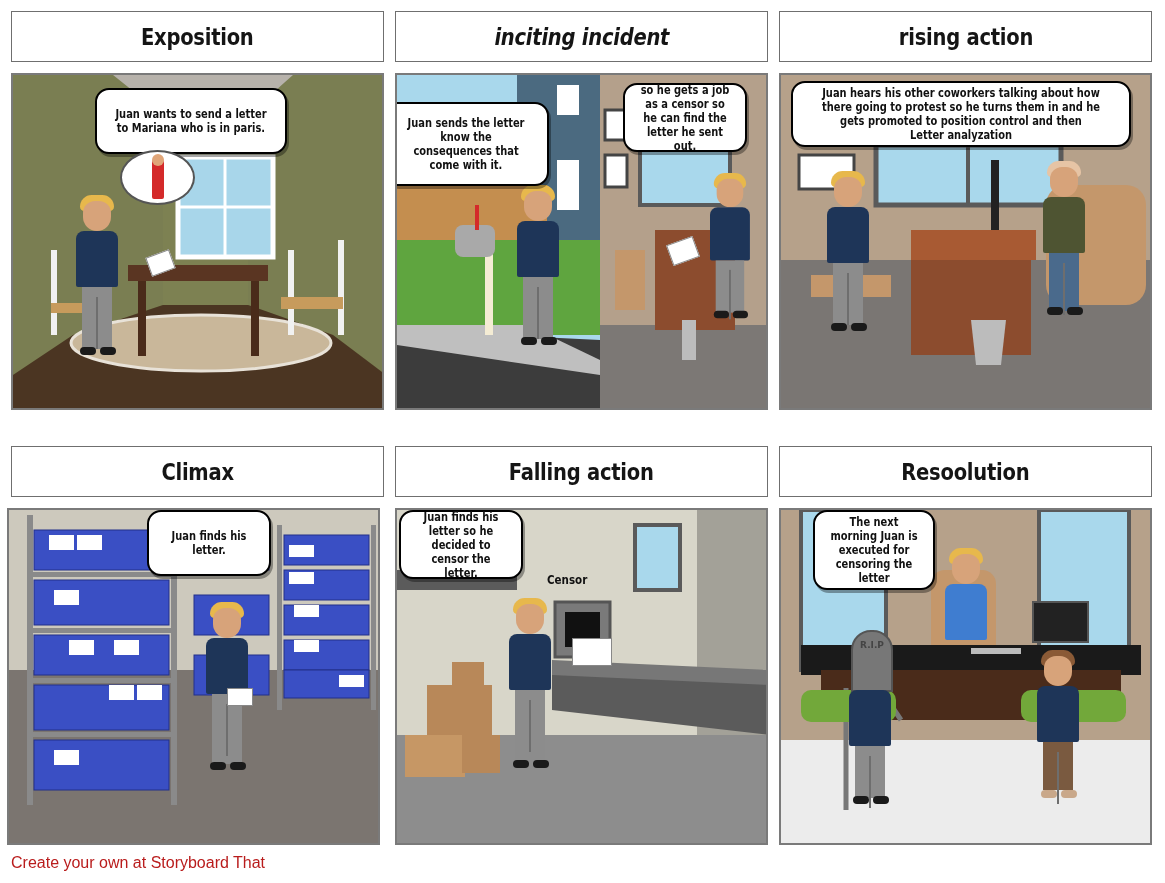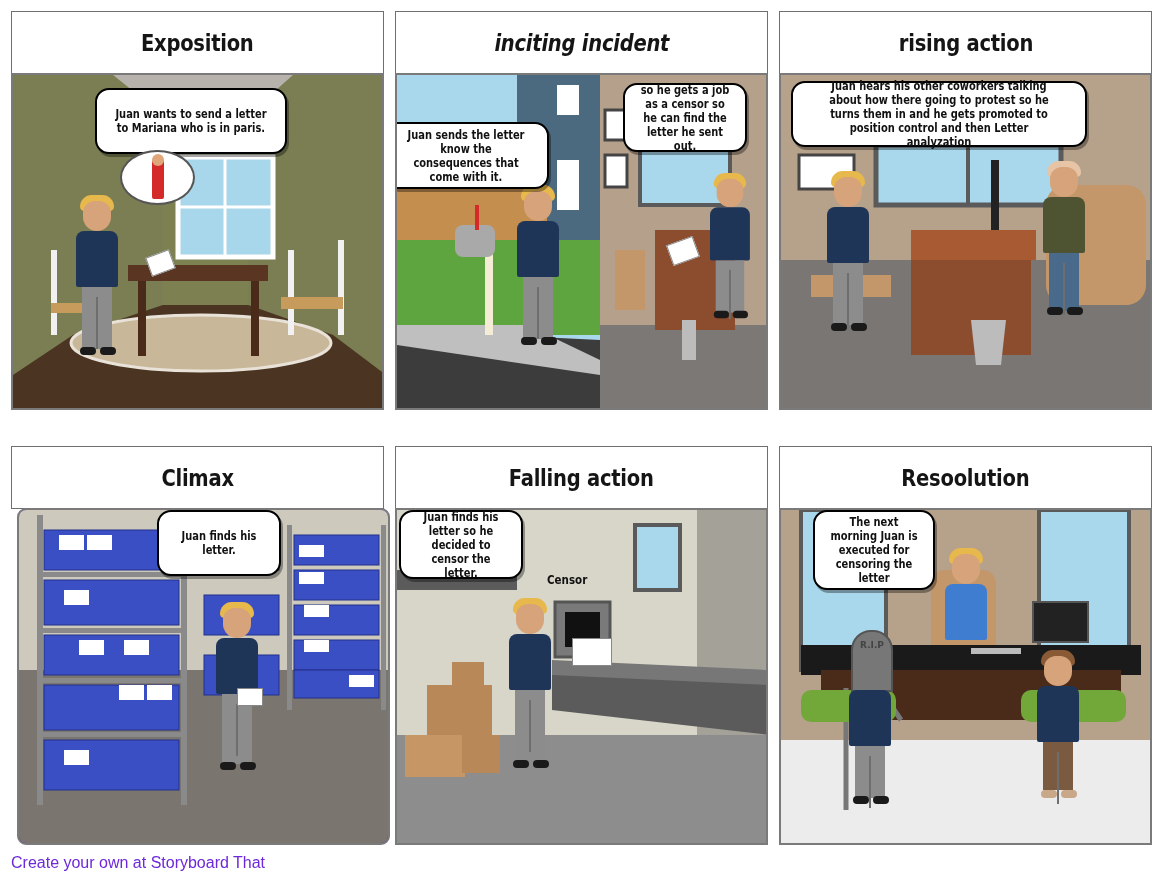--- a/index.html
+++ b/index.html
@@ -1,23 +1,23 @@
 <!DOCTYPE html>
 <html><head>
 <meta charset="utf-8">
 <style>
   * { box-sizing: border-box; margin: 0; padding: 0; }
   body { width: 1165px; height: 883px; background: #ffffff; position: relative; overflow: hidden; font-family: "Liberation Sans", sans-serif; }
-  .title-wrap { position: absolute; height: 63px; border: 1px solid #6f6f6f; background: #fff; display: flex; align-items: center; justify-content: center; }
+  .title-wrap { position: absolute; height: 51px; border: 1px solid #6f6f6f; background: #fff; display: flex; align-items: center; justify-content: center; }
   .title-wrap span { font-family: "DejaVu Sans", sans-serif; font-weight: bold; font-size: 23px; color: #151515; display: inline-block; transform: scaleX(0.85); letter-spacing: -0.3px; }
   .cell { position: absolute; width: 373px; height: 337px; border: 2px solid #7a7a7a; overflow: hidden; }
   .bubble { position: absolute; background: #fff; border: 2.5px solid #000; border-radius: 14px; display: flex; align-items: center; justify-content: center; text-align: center; font-family: "DejaVu Sans", sans-serif; font-weight: bold; font-size: 11.5px; line-height: 14px; color: #111; padding: 4px 6px; box-shadow: 2px 3px 0 rgba(0,0,0,0.35); z-index: 5; }
   .bubble span { display: inline-block; transform: scaleX(0.86); }
   .tail { position: absolute; width: 0; height: 0; z-index: 6; }
-  .footer { position: absolute; left: 11px; top: 854px; font-family: "Liberation Sans", sans-serif; font-size: 16px; color: #6d28d9; }
+  .footer { position: absolute; left: 11px; top: 854px; font-family: "Liberation Sans", sans-serif; font-size: 16px; color: #b91c1c; }
   
   .char { position: absolute; z-index: 4; }
   .char .hair { position: absolute; left: 4px; top: 0; width: 34px; height: 16px; background: #e7b84c; border-radius: 16px 16px 6px 6px; }
   .char .head { position: absolute; left: 7px; top: 6px; width: 28px; height: 30px; background: #d7a37a; border-radius: 12px 12px 14px 14px; }
   .char .body { position: absolute; left: 0; top: 36px; width: 42px; height: 56px; background: #1e3558; border-radius: 8px 8px 2px 2px; }
   .char .legs { position: absolute; left: 6px; top: 92px; width: 30px; height: 62px; background: #8c8c8c; }
   .char .legs::after { content: ""; position: absolute; left: 14px; top: 10px; width: 2px; height: 52px; background: #6e6e6e; }
   .char .shoe { position: absolute; top: 152px; width: 16px; height: 8px; background: #1a1a1a; border-radius: 4px; }
 </style>
 </head>
@@ -90,21 +90,21 @@
     <rect x="243" y="75" width="90" height="55" fill="#a9d8ec" stroke="#5a5a5a" stroke-width="4"></rect>
     <rect x="208" y="35" width="22" height="30" fill="#fff" stroke="#444" stroke-width="3"></rect>
     <rect x="208" y="80" width="22" height="32" fill="#fff" stroke="#444" stroke-width="3"></rect>
     <rect x="258" y="155" width="80" height="100" fill="#8c4c2e"></rect>
     <rect x="218" y="175" width="30" height="60" fill="#c4976b"></rect>
     <rect x="285" y="245" width="14" height="40" fill="#bcbcbc"></rect>
     <rect x="88" y="165" width="8" height="95" fill="#f4ecd4"></rect>
     <rect x="58" y="150" width="40" height="32" rx="8" fill="#a9a9a9"></rect>
     <rect x="78" y="130" width="4" height="25" fill="#d42a2a"></rect>
   </svg>
-  <div class="bubble" style="left:-14px; top:27px; width:166px; height:67px;margin-top:20px;">
+  <div class="bubble" style="left:-14px; top:27px; width:166px; height:84px;">
     <span>Juan sends the letter know the consequences that come with it.</span>
   </div>
   <svg class="tail" width="30" height="30" style="left:135px;top:88px">
       <polygon points="0,0 14,0 24,26" fill="#fff" stroke="#000" stroke-width="2"></polygon>
     </svg>
   <div class="bubble" style="left:226px; top:0px; width:124px; height:69px;margin-top:8px;">
     <span>so he gets a job as a censor so he can find the letter he sent out.</span>
   </div>
   <svg class="tail" width="20" height="35" style="left:280px;top:65px">
       <polygon points="0,0 12,0 6,32" fill="#fff" stroke="#000" stroke-width="2"></polygon>
@@ -135,21 +135,21 @@
     <rect x="95" y="70" width="185" height="60" fill="#a9d8ec" stroke="#5a5a5a" stroke-width="5"></rect>
     <line x1="187" y1="70" x2="187" y2="130" stroke="#5a5a5a" stroke-width="4"></line>
     <rect x="18" y="80" width="55" height="34" fill="#fff" stroke="#444" stroke-width="3"></rect>
     <rect x="130" y="155" width="125" height="30" fill="#a85a33"></rect>
     <rect x="130" y="185" width="120" height="95" fill="#8c4c2e"></rect>
     <rect x="210" y="85" width="8" height="70" fill="#222"></rect>
     <rect x="265" y="110" width="100" height="120" rx="20" fill="#c4976b"></rect>
     <polygon points="190,245 225,245 220,290 195,290" fill="#bcbcbc"></polygon>
     <rect x="30" y="200" width="80" height="22" fill="#c4976b"></rect>
   </svg>
-  <div class="bubble" style="left:10px; top:6px; width:296px; height:66px;">
+  <div class="bubble" style="left:10px; top:6px; width:340px; height:66px;">
     <span>Juan hears his other coworkers talking about how there going to protest so he turns them in and he gets promoted to position control and then Letter analyzation</span>
   </div>
   <svg class="tail" width="20" height="36" style="left:172px;top:68px">
       <polygon points="0,0 14,0 6,32" fill="#fff" stroke="#000" stroke-width="2"></polygon>
     </svg>
   <div class="char" style="left:46px; top:96px;">
     <div class="hair"></div>
       <div class="head"></div>
       <div class="body"></div>
       <div class="legs"></div>
@@ -169,21 +169,21 @@
 <div class="title-wrap" style="left:11px; top:446px; width:373px;">
   <span>Climax</span>
 </div>
 <div class="title-wrap" style="left:395px; top:446px; width:373px;text-align:right;">
   <span>Falling action</span>
 </div>
 <div class="title-wrap" style="left:779px; top:446px; width:373px;">
   <span>Resoolution</span>
 </div>
 
-<div class="cell" style="left:17px; top:508px; background:#6d28d9;border-radius:9px;">
+<div class="cell" style="left:7px; top:508px; background:#6d28d9;">
   <svg width="373" height="337" style="position:absolute;left:0;top:0">
     <rect x="0" y="0" width="373" height="160" fill="#cdc9bd"></rect>
     <rect x="0" y="160" width="373" height="177" fill="#7b7570"></rect>
     <g fill="#3a4fc4" stroke="#22308a" stroke-width="1">
       <rect x="25" y="20" width="135" height="40"></rect>
       <rect x="25" y="70" width="135" height="45"></rect>
       <rect x="25" y="125" width="135" height="40"></rect>
       <rect x="25" y="175" width="135" height="45"></rect>
       <rect x="25" y="230" width="135" height="50"></rect>
       <rect x="275" y="25" width="85" height="30"></rect>

